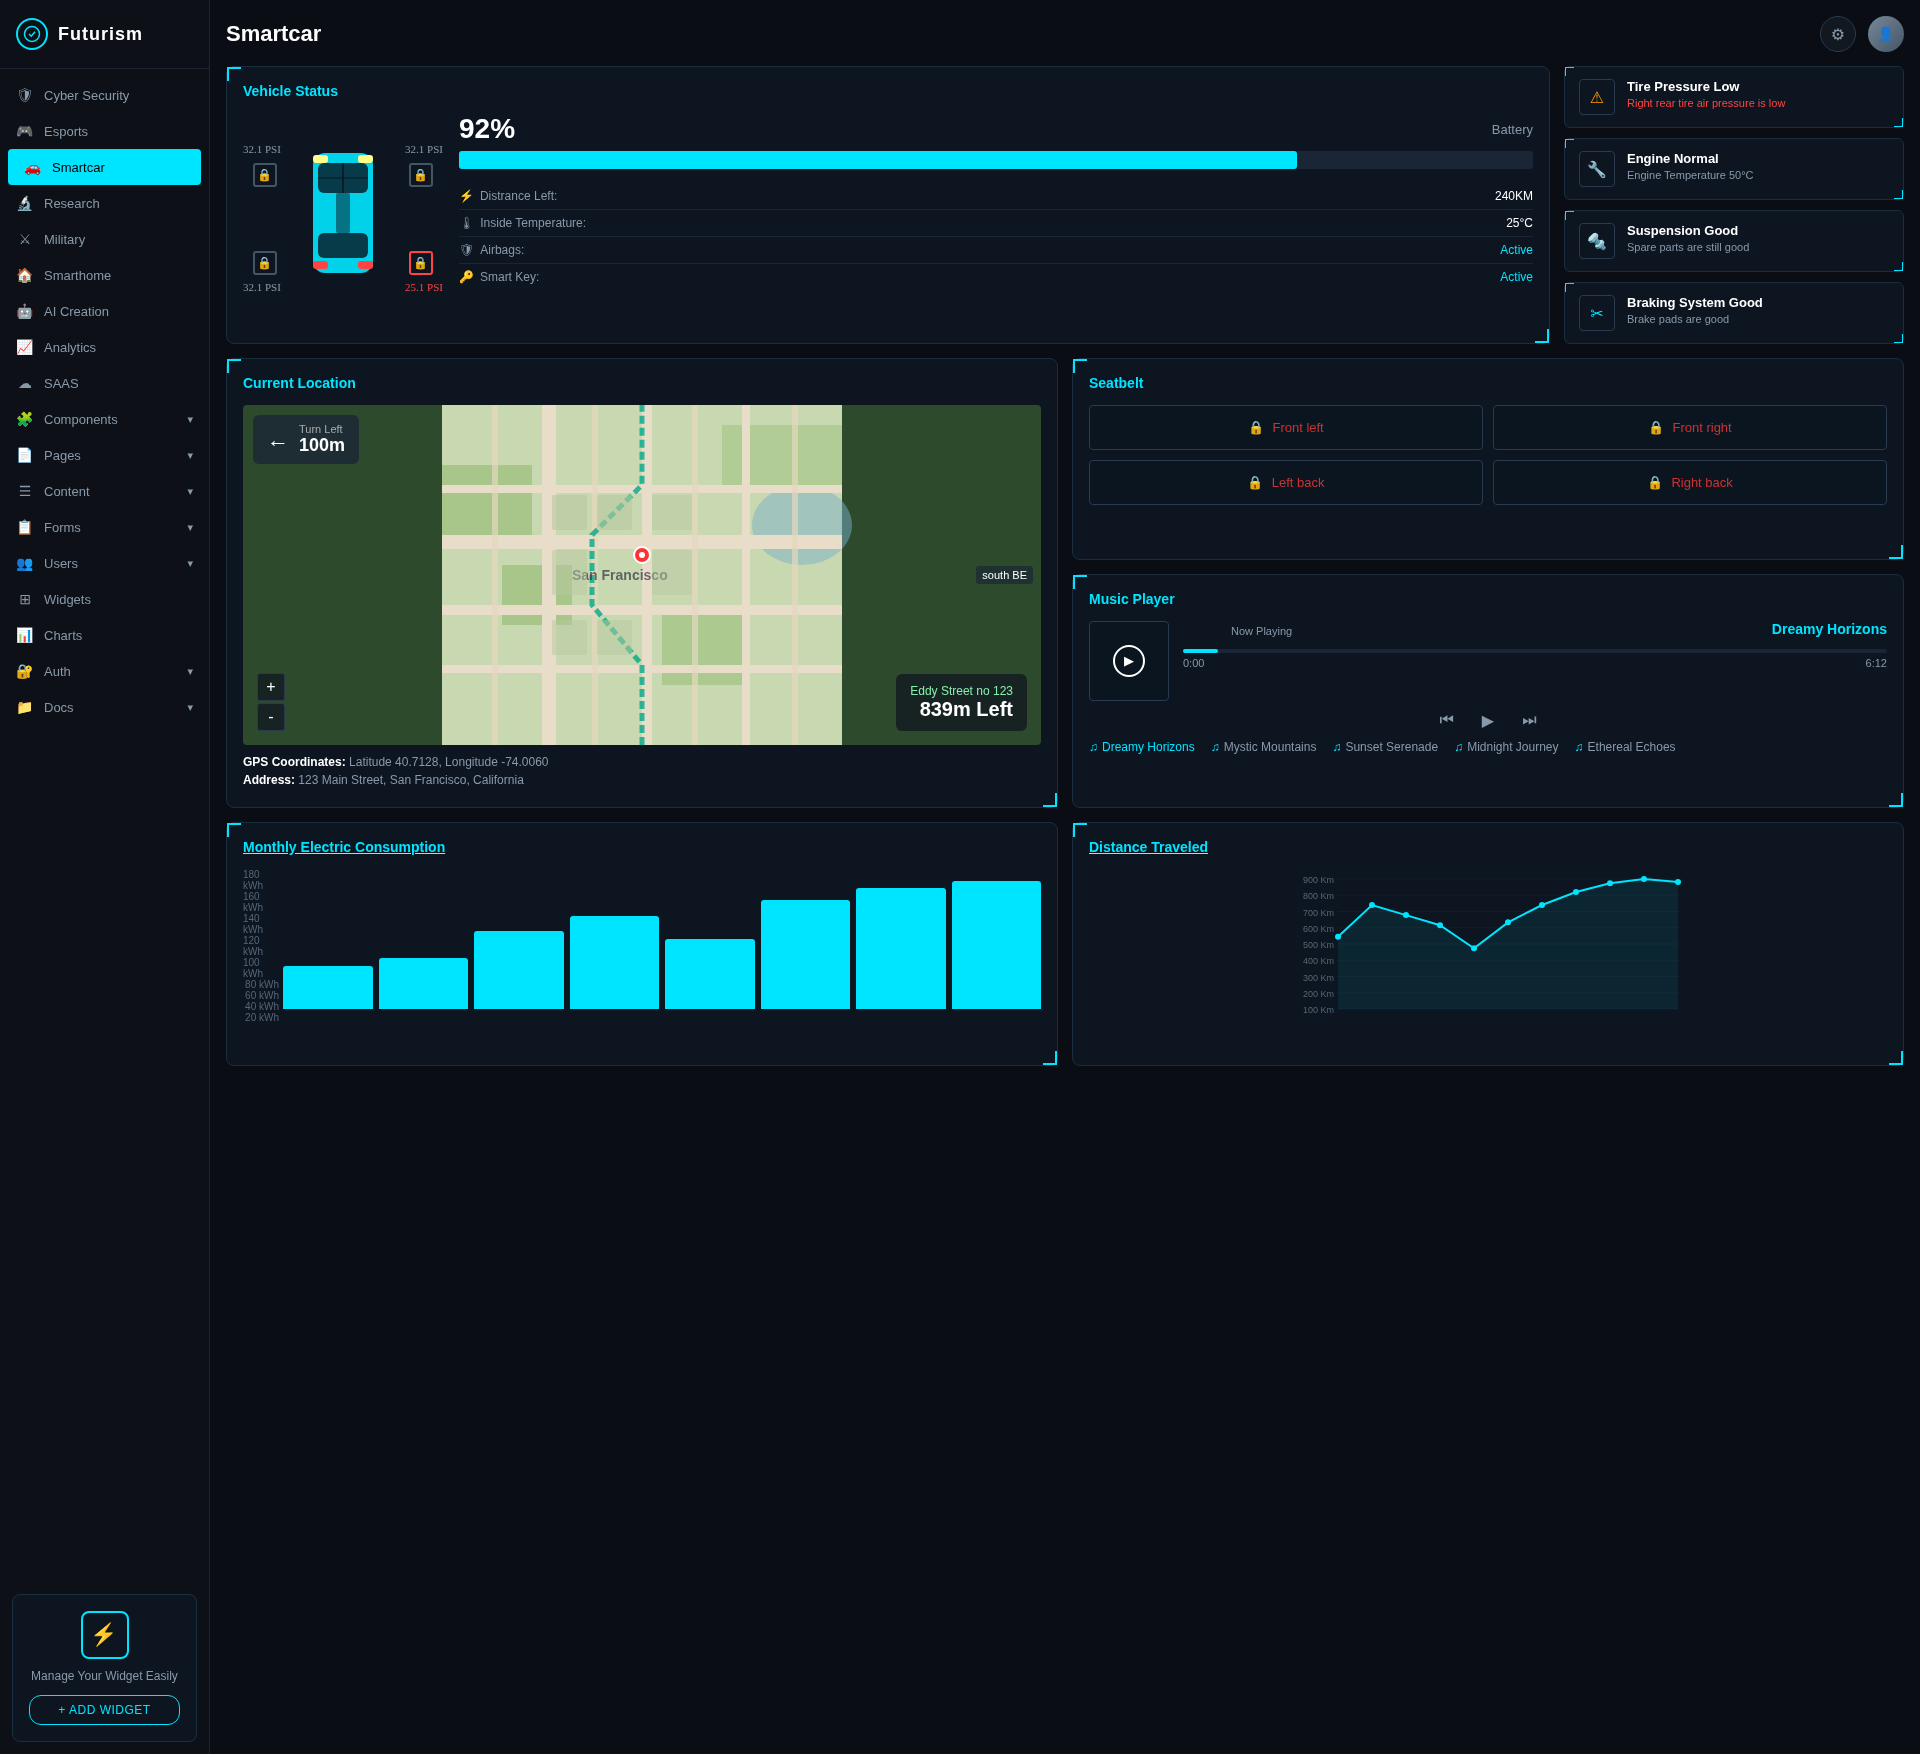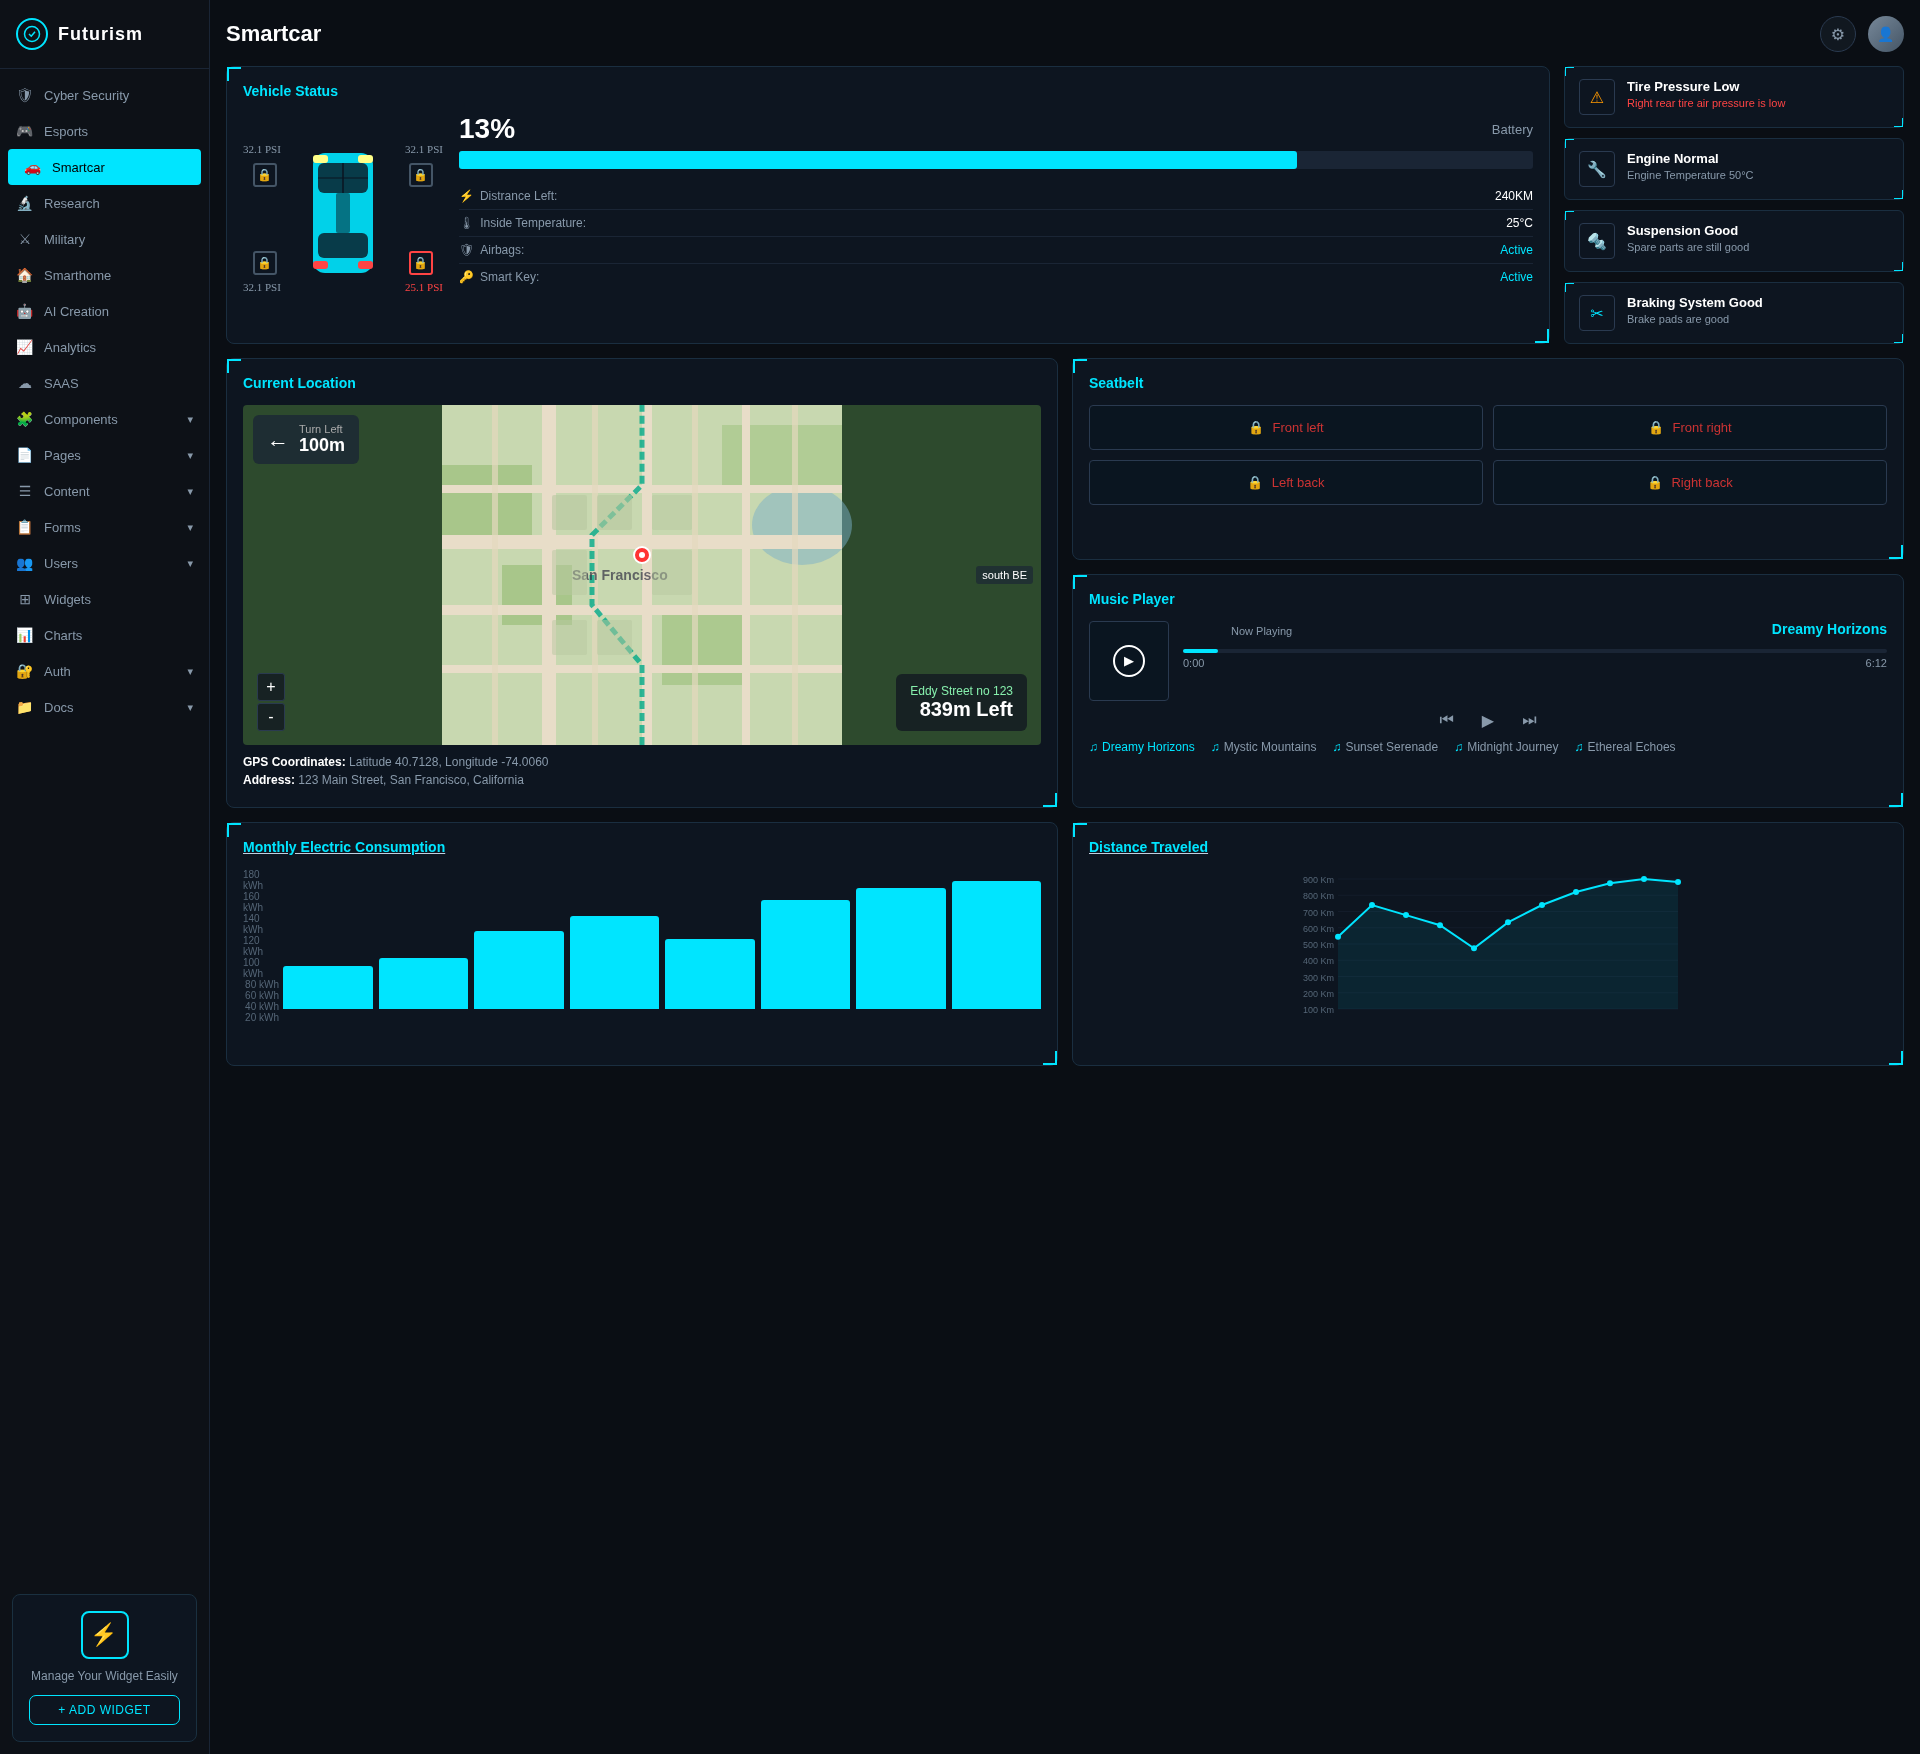--- a/index.html
+++ b/index.html
@@ -92,21 +92,21 @@
       margin: 0 auto 10px;
       color: #00e5ff;
       font-size: 22px;
     }
     .widget-text { font-size: 12px; color: #8899aa; margin-bottom: 12px; }
     .add-widget-btn {
       border: 1px solid #00e5ff;
       background: transparent;
       color: #00e5ff;
       padding: 7px 20px;
-      border-radius: 7px;
+      border-radius: 12px;
       cursor: pointer;
       font-size: 12px;
       letter-spacing: 0.5px;
       width: 100%;
     }
 
     
     #main {
       flex: 1;
       overflow-y: auto;
@@ -687,21 +687,21 @@
             <rect x="60" y="22" width="15" height="8" rx="3" fill="#ffff88"></rect>
 
             <rect x="15" y="128" width="15" height="8" rx="3" fill="#ff4444"></rect>
             <rect x="60" y="128" width="15" height="8" rx="3" fill="#ff4444"></rect>
           </svg>
         </div>
 
         <div class="vs-info">
           <div class="battery-section">
             <div class="battery-row">
-              <span class="battery-pct">13%</span>
+              <span class="battery-pct">92%</span>
               <span class="battery-label">Battery</span>
             </div>
             <div class="battery-bar-bg">
               <div class="battery-bar-fill" style="width:78%"></div>
             </div>
           </div>
           <div id="vs-stats">
               <div class="info-row">
       <span class="info-label"><span>⚡</span>Distrance Left:</span>
       <span class="info-value">240KM</span>

